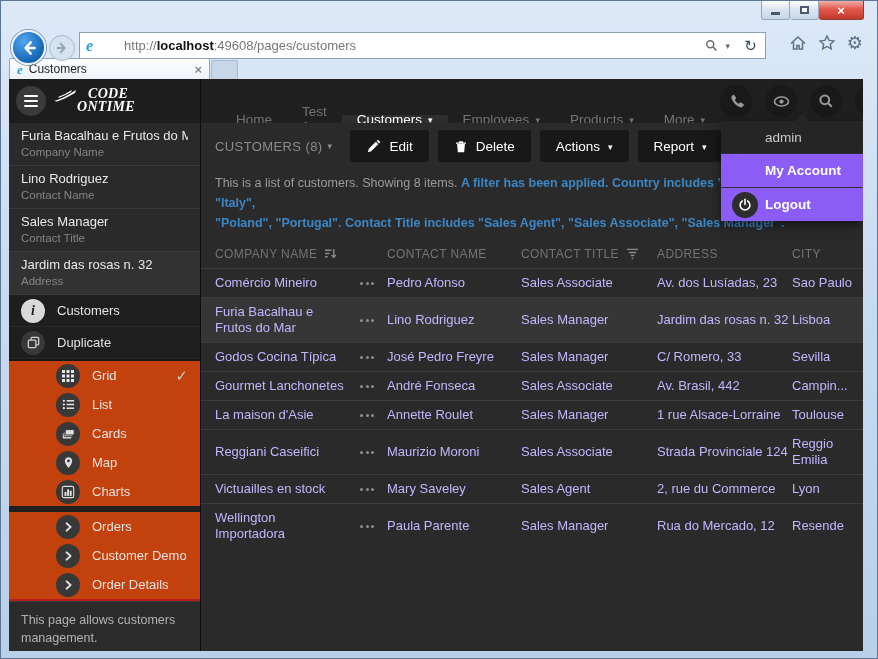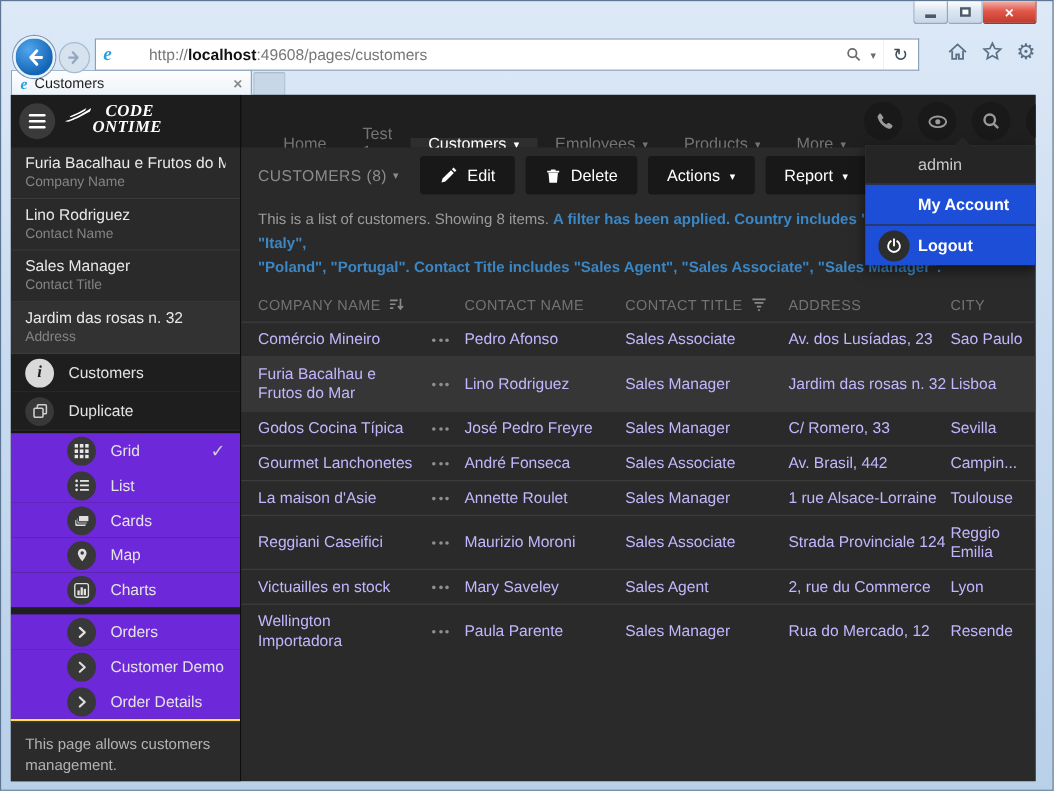--- a/index.html
+++ b/index.html
@@ -75,24 +75,24 @@
   
   .app-body { display:flex; height:528px; }
   .sidebar { width:192px; min-width:192px; background:#232323; border-right:1px solid #0e0e0e;
     display:flex; flex-direction:column; }
   .filter-block { padding:4px 12px 6px; background:#2a2a2a; border-bottom:1px solid #3b3b3b; }
   .filter-block.hl { background:#323232; }
   .filter-value { color:#e8e8e8; font-size:13px; line-height:17px; white-space:nowrap; overflow:hidden; }
   .filter-label { color:#848484; font-size:11.5px; line-height:14px; margin-top:1px; }
   .side-row { display:flex; align-items:center; gap:12px; padding:0 12px; color:#e3e3e3; font-size:13px; }
   .ctx-row { height:32px; background:#1e1e1e; border-bottom:1px solid #2a2a2a; }
-  .view-row, .link-row { height:29px; background:#6d28d9;padding-left:47px; }
+  .view-row, .link-row { height:29px; background:#c2410c;padding-left:47px; }
   .views { border-bottom:6px solid #1f1f1f; }
   .ctxs { border-bottom:2px solid #161616; }
-  .links { border-bottom:2px solid #fde047; }
+  .links { border-bottom:2px solid #b91c1c; }
   .side-icon { width:24px; height:24px; min-width:24px; border-radius:50%; background:#383838;
     display:flex; align-items:center; justify-content:center; }
   .check { margin-left:auto; color:#cfcfcf; font-size:15px; }
   .side-note { background:#2b2b2b; color:#b3b3b3; font-size:12.5px; line-height:1.45;
     padding:9px 12px; border-top:1px solid #3b3b3b; }
 
   
   .main { flex:1; display:flex; flex-direction:column; background:#2a2a2a; overflow:hidden; }
   .toolbar { display:flex; align-items:center; gap:9px; height:46px; padding:0 10px 0 14px; }
   .collection { display:flex; align-items:center; gap:5px; color:#8c8c8c; font-size:13px;
@@ -116,21 +116,21 @@
   .c-city { flex:1; padding-right:6px; }
   .g-row { display:flex; align-items:center; border-top:1px solid #3c3c3c; padding:6px 0;
     color:#c4b5fd; font-size:13px; line-height:16px; }
   .g-row.selected { background:#363636; }
   .g-row:last-of-type { border-bottom:1px solid #3c3c3c; }
   .row-dots { display:flex; gap:2.5px; }
   .row-dots span { width:3px; height:3px; border-radius:50%; background:#8f8f8f; }
   .grid-fill { flex:1; }
 
   
-  .user-dd { position:absolute; left:712px; top:42px; width:142px; background:#1d4ed8;
+  .user-dd { position:absolute; left:712px; top:42px; width:142px; background:#8b5cf6;
     box-shadow:0 4px 10px rgba(0,0,0,0.55); z-index:30; }
   .dd-notch { position:absolute; top:-5px; left:76px; width:10px; height:10px;
     background:#252525; transform:rotate(45deg); }
   .dd-admin { height:32px; display:flex; align-items:center; padding-left:44px;
     background:#252525; color:#c9c9c9; font-size:13.5px; }
   .dd-item { position:relative; height:34px; display:flex; align-items:center; padding-left:44px;
     color:#fff; font-weight:bold; font-size:13.5px; border-top:1px solid #2e2e2e; }
   .dd-ico { position:absolute; left:11px; top:4px; width:26px; height:26px; border-radius:50%;
     background:#2d2d2d; display:flex; align-items:center; justify-content:center; }
 

